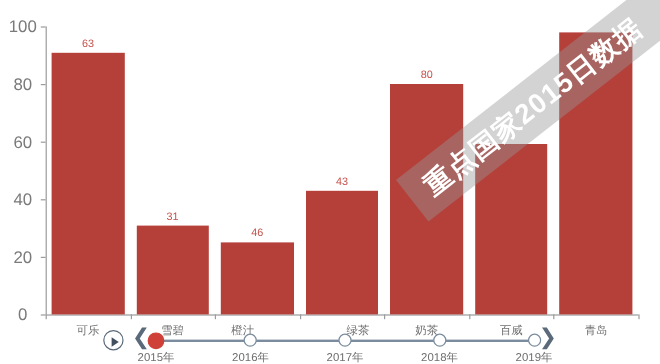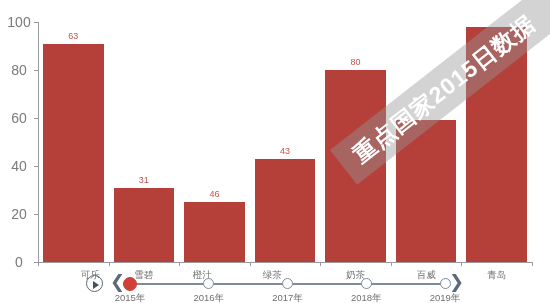--- a/index.html
+++ b/index.html
@@ -244,27 +244,27 @@
         </div>
         <div class="bar-slot" style="left: 352.857px; width: 70.5714px;">
           <div class="bar" style="height: 141.6px; background: rgb(181, 64, 58);"></div>
         </div>
         <div class="bar-slot" style="left: 423.429px; width: 70.5714px;">
           <div class="bar" style="height: 235.2px; background: rgb(181, 64, 58);"></div>
         </div>
       </div>
     <div id="xlabels">
         <div class="xtick-mark" style="left: 0px;"></div>
-        <div class="xlabel" style="left: 17px; width: 70.5714px;">可乐</div>
+        <div class="xlabel" style="left: 0px; width: 70.5714px;">可乐</div>
         <div class="xtick-mark" style="left: 70.5714px;"></div>
         <div class="xlabel" style="left: 70.5714px; width: 70.5714px;">雪碧</div>
         <div class="xtick-mark" style="left: 141.143px;"></div>
         <div class="xlabel" style="left: 129px; width: 70.5714px;">橙汁</div>
         <div class="xtick-mark" style="left: 211.714px;"></div>
-        <div class="xlabel" style="left: 199px; width: 70.5714px;">绿茶</div>
+        <div class="xlabel" style="left: 225px; width: 70.5714px;">绿茶</div>
         <div class="xtick-mark" style="left: 282.286px;"></div>
         <div class="xlabel" style="left: 282.286px; width: 70.5714px;">奶茶</div>
         <div class="xtick-mark" style="left: 352.857px;"></div>
         <div class="xlabel" style="left: 352.857px; width: 70.5714px;">百威</div>
         <div class="xtick-mark" style="left: 423.429px;"></div>
         <div class="xlabel" style="left: 423.429px; width: 70.5714px;">青岛</div>
         <div class="xtick-mark" style="left: 494px;"></div>
       </div>
   </div>
 

